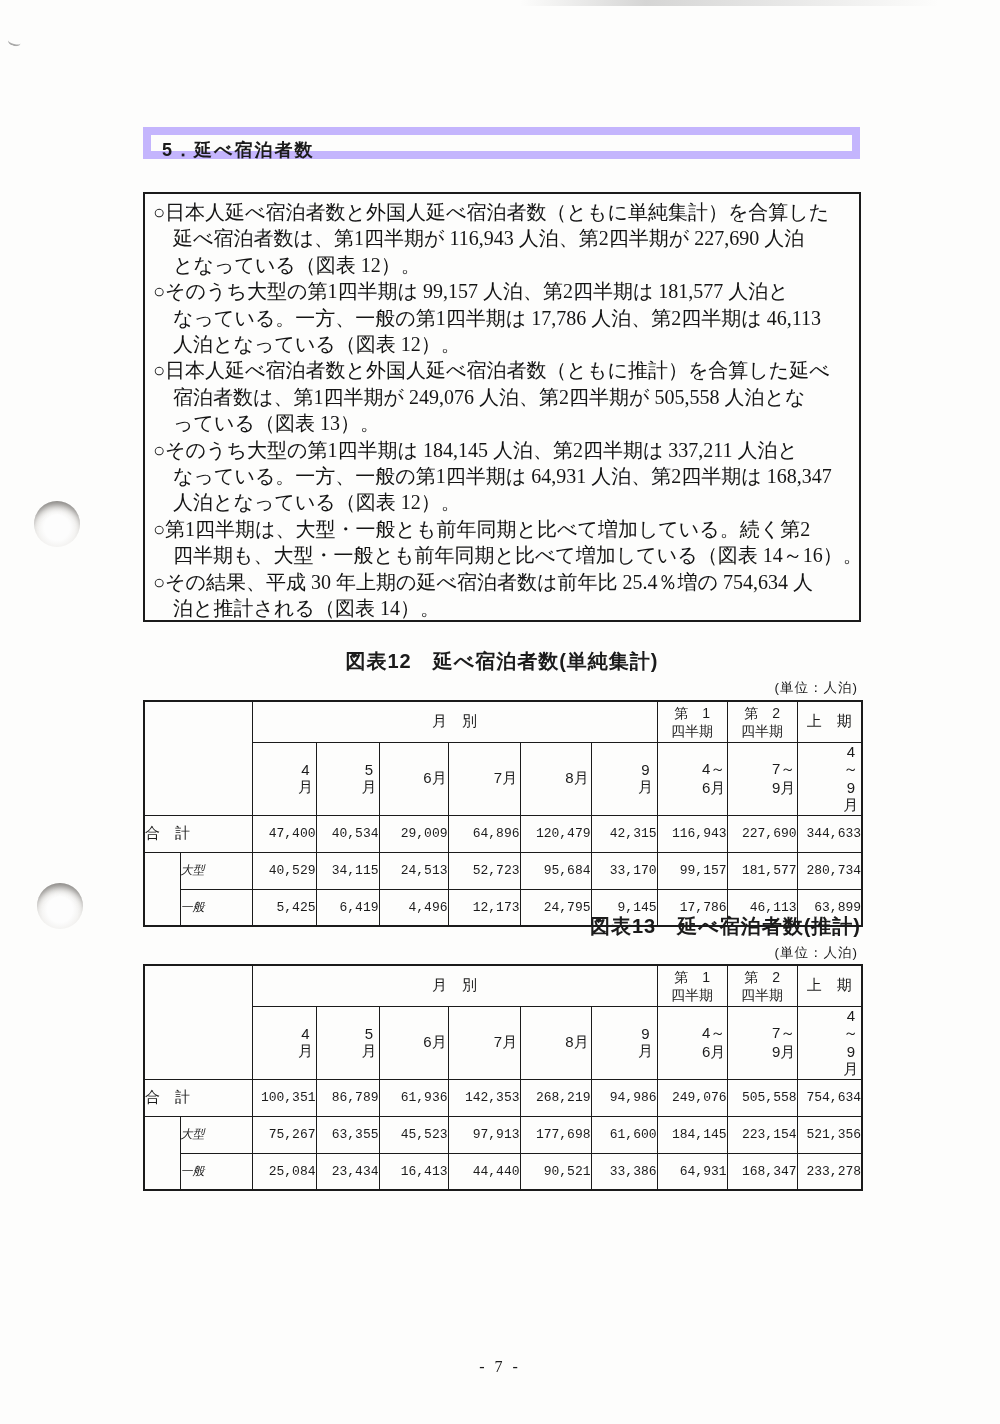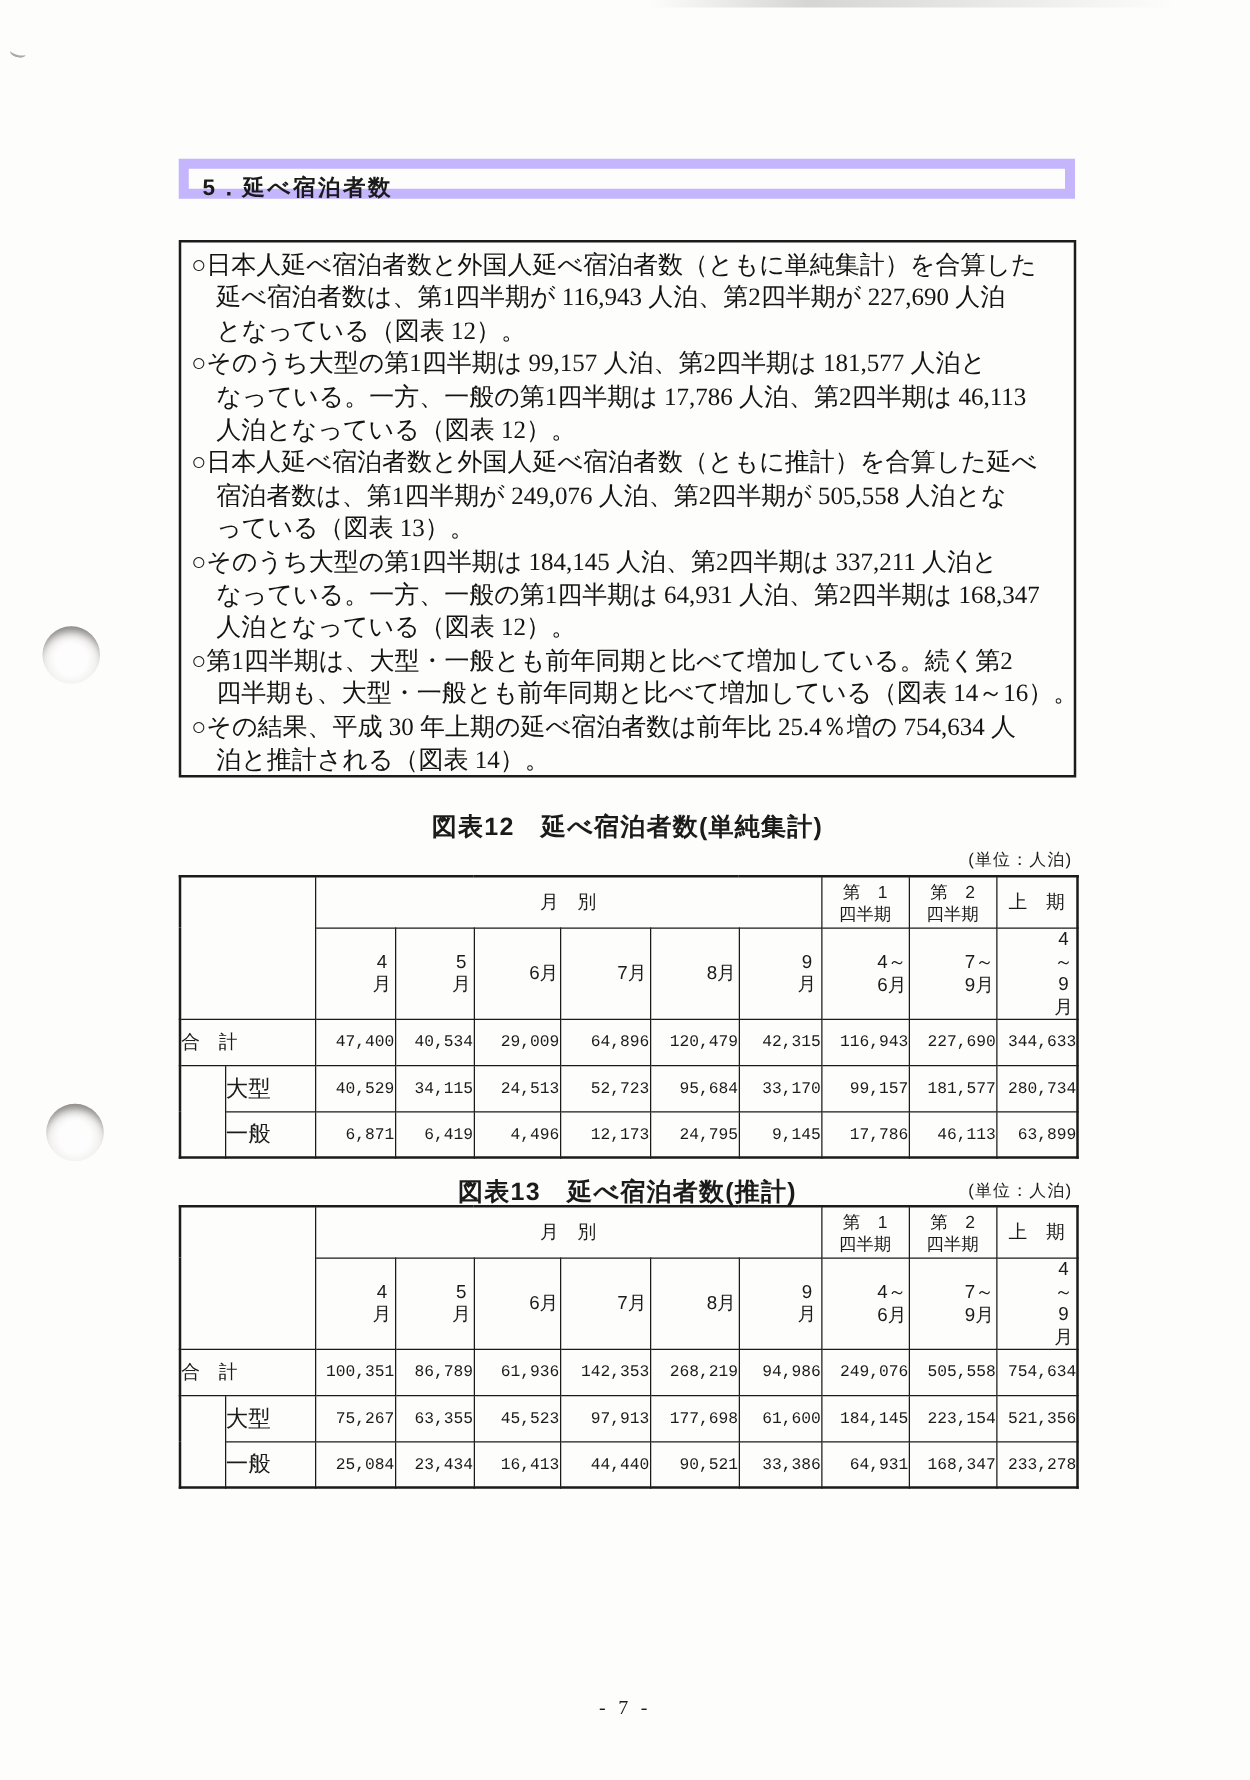--- a/index.html
+++ b/index.html
@@ -44,21 +44,21 @@
   }
   .summary .line { white-space: nowrap; }
   .summary .cont { padding-left: 20px; }
 
   
   .fig-title {
     position: absolute; left: 143px; width: 718px; text-align: center;
     font-size: 20px; font-weight: 700; letter-spacing: 1px;
   }
   .t12-title { top: 648px; }
-  .t13-title { top: 940px; }
+  .t13-title { top: 913px; text-align: right; }
   .unit-note {
     position: absolute; left: 143px; width: 715px; text-align: right;
     font-size: 13.5px; letter-spacing: 1px;
   }
   .t12-unit { top: 679px; }
   .t13-unit { top: 944px; }
 
   
   .stat-table {
     position: absolute; left: 143px; width: 718px;
@@ -72,21 +72,21 @@
   .stat-table tr.h2 td { height: 37px; padding-left: 43px; }
   .stat-table tr.datarow td { height: 37px; }
   .mgroup { text-align: center; font-size: 15px; vertical-align: middle; }
   .qcell { text-align: center; font-size: 14px; line-height: 1.3; vertical-align: middle; }
   .half-cell { text-align: center; font-size: 15px; vertical-align: middle; }
   .mh { text-align: center; font-size: 15px; vertical-align: middle; }
   .rowlabel {
     font-size: 15px; padding-left: 9px; vertical-align: middle;
     border-bottom-style: none; border-bottom-width: 0;
   }
-  .sublabel { font-size: 18px; padding-left: 7px; vertical-align: middle; }
+  .sublabel { font-size: 12px; padding-left: 7px; vertical-align: middle; font-style: italic; }
   .strip { border-top-style: none; border-top-width: 0; }
   .num {
     text-align: right; padding-right: 7px; vertical-align: middle;
     font-family: "Liberation Mono", monospace; font-size: 13px;
   }
 
   .page-num {
     position: absolute; left: 0; top: 1358px; width: 1000px; text-align: center;
     font-family: "Liberation Serif", serif; font-size: 16px; letter-spacing: 3px;
   }
@@ -186,21 +186,21 @@
       <td class="num">24,513</td>
       <td class="num">52,723</td>
       <td class="num">95,684</td>
       <td class="num">33,170</td>
       <td class="num">99,157</td>
       <td class="num">181,577</td>
       <td class="num">280,734</td>
     </tr>
     <tr class="datarow">
       <td class="sublabel">一般</td>
-      <td class="num">6,871</td>
+      <td class="num">5,425</td>
       <td class="num">6,419</td>
       <td class="num">4,496</td>
       <td class="num">12,173</td>
       <td class="num">24,795</td>
       <td class="num">9,145</td>
       <td class="num">17,786</td>
       <td class="num">46,113</td>
       <td class="num">63,899</td>
     </tr>
   </tbody>

